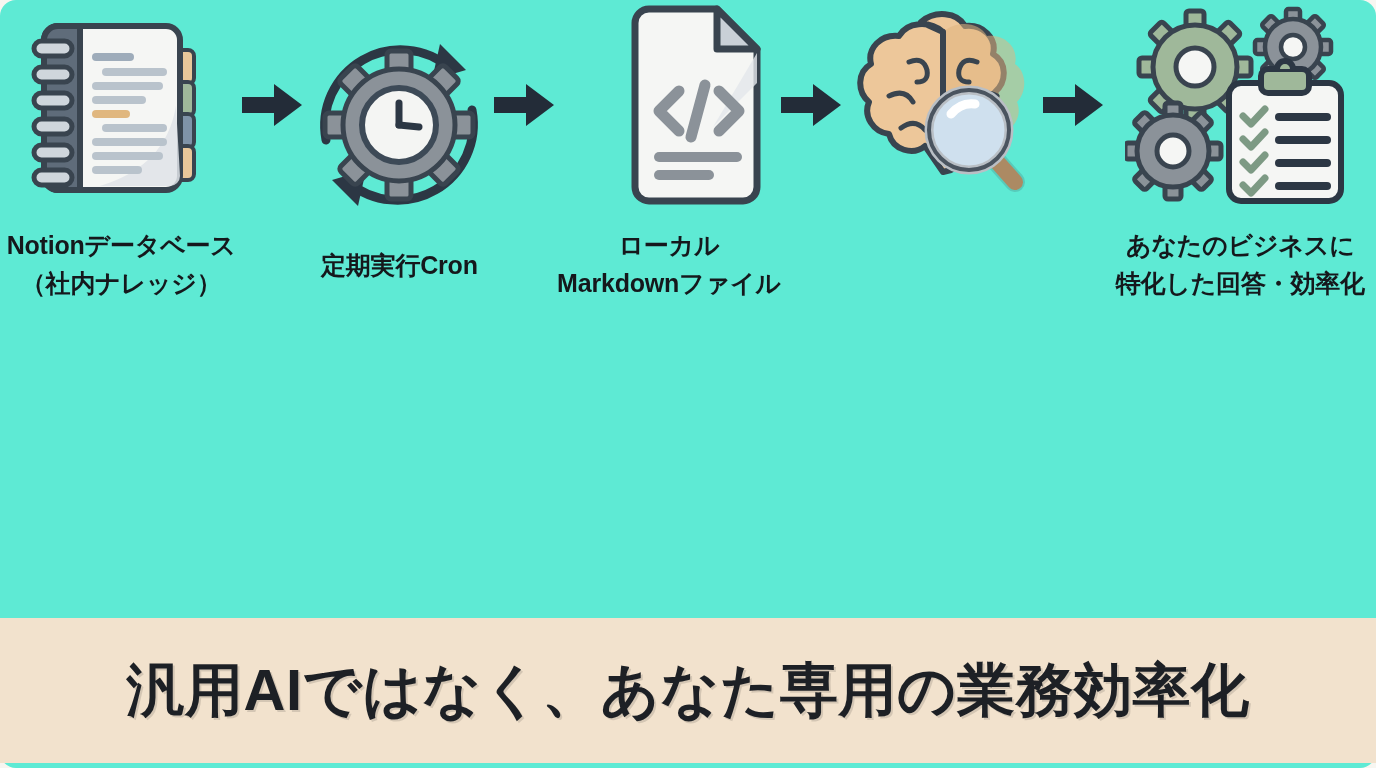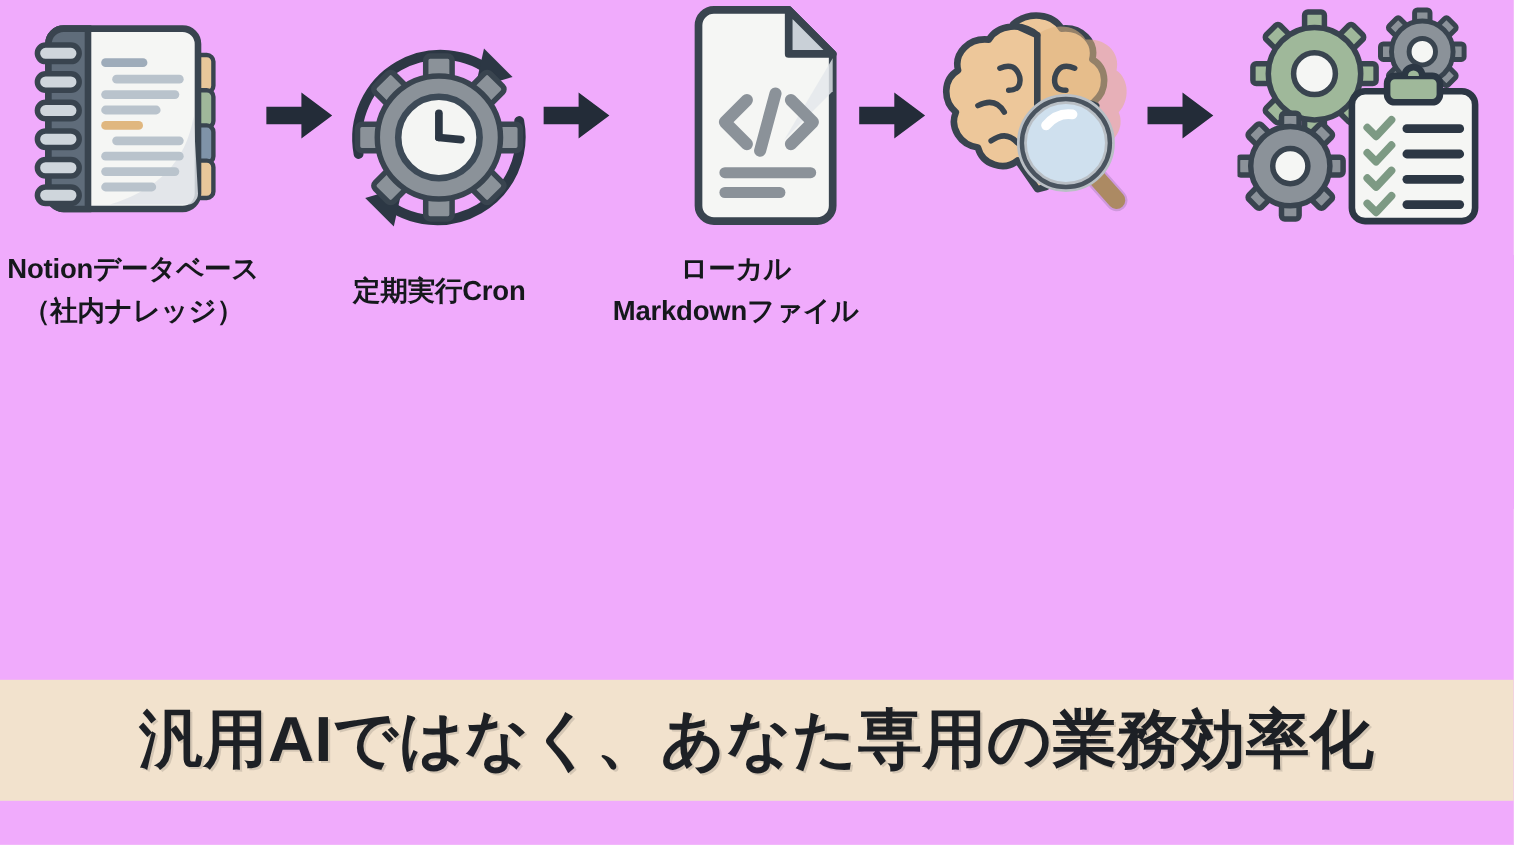--- a/index.html
+++ b/index.html
@@ -10,21 +10,22 @@
     width: 1376px;
     height: 768px;
     overflow: hidden;
     background: #f7f6f1;
     font-family: "Liberation Sans", "DejaVu Sans", sans-serif;
   }
   #stage {
     position: relative;
     width: 1376px;
     height: 768px;
-    background: #f0abfc;
+    background: #5eead4;
+    border-radius: 16px;
   }
 
   
   #flow {
     position: absolute;
     left: 0;
     top: 0;
     width: 1376px;
     height: 618px;
     display: flex;
@@ -68,21 +69,21 @@
   .s4 { width: 212px; }
   .s5 { width: 300px; }
   .a1, .a2, .a3, .a4 { width: 66px; }
 
   
   #banner {
     position: absolute;
     left: 0;
     top: 618px;
     width: 1376px;
-    height: 110px;
+    height: 145px;
     background: #f2e2cd;
     display: flex;
     align-items: center;
     justify-content: center;
   }
   #banner-text {
     font-size: 58px;
     font-weight: 700;
     color: #1d2025;
     letter-spacing: 0.5px;
@@ -332,20 +333,22 @@
             </g>
             <g stroke="#2c3744" stroke-width="8" stroke-linecap="round">
               <line x1="154" y1="112" x2="202" y2="112"></line>
               <line x1="154" y1="135" x2="202" y2="135"></line>
               <line x1="154" y1="158" x2="202" y2="158"></line>
               <line x1="154" y1="181" x2="202" y2="181"></line>
             </g>
           </g>
         </svg>
       </div>
+      <div class="caption">あなたのビジネスに
+特化した回答・効率化</div>
     </div>
 
   </div>
 
   <div id="banner">
     <div id="banner-text">汎用AIではなく、あなた専用の業務効率化</div>
   </div>
 
 </div>
 

